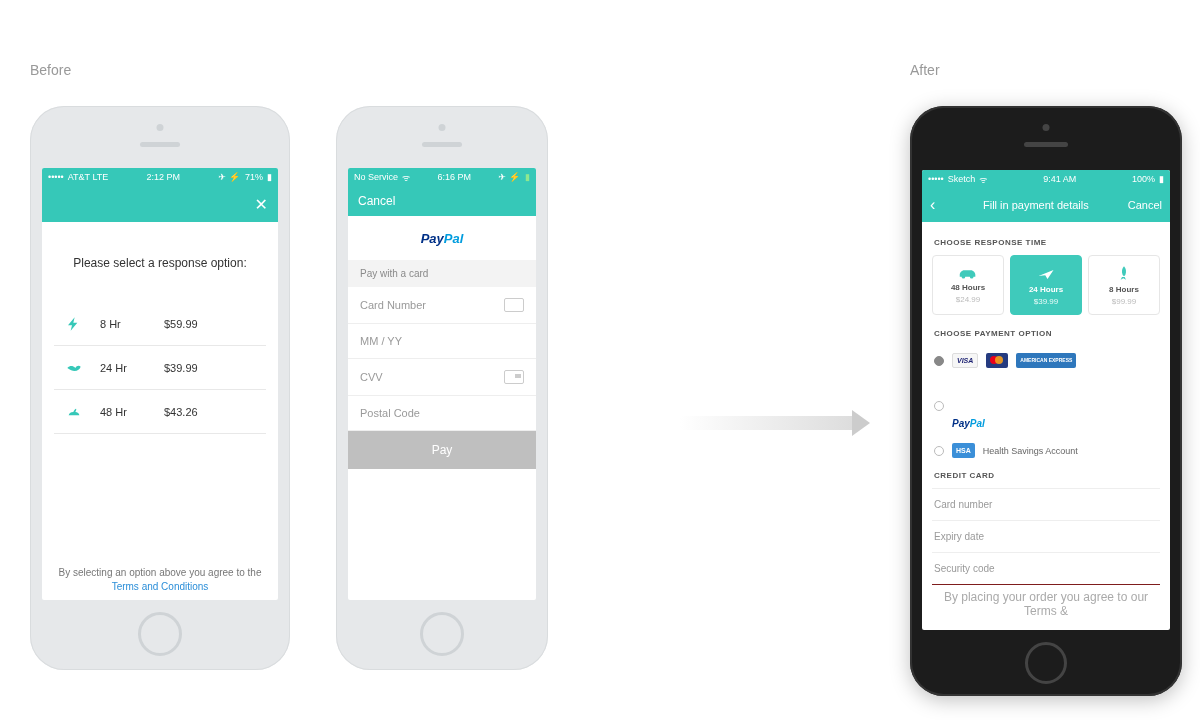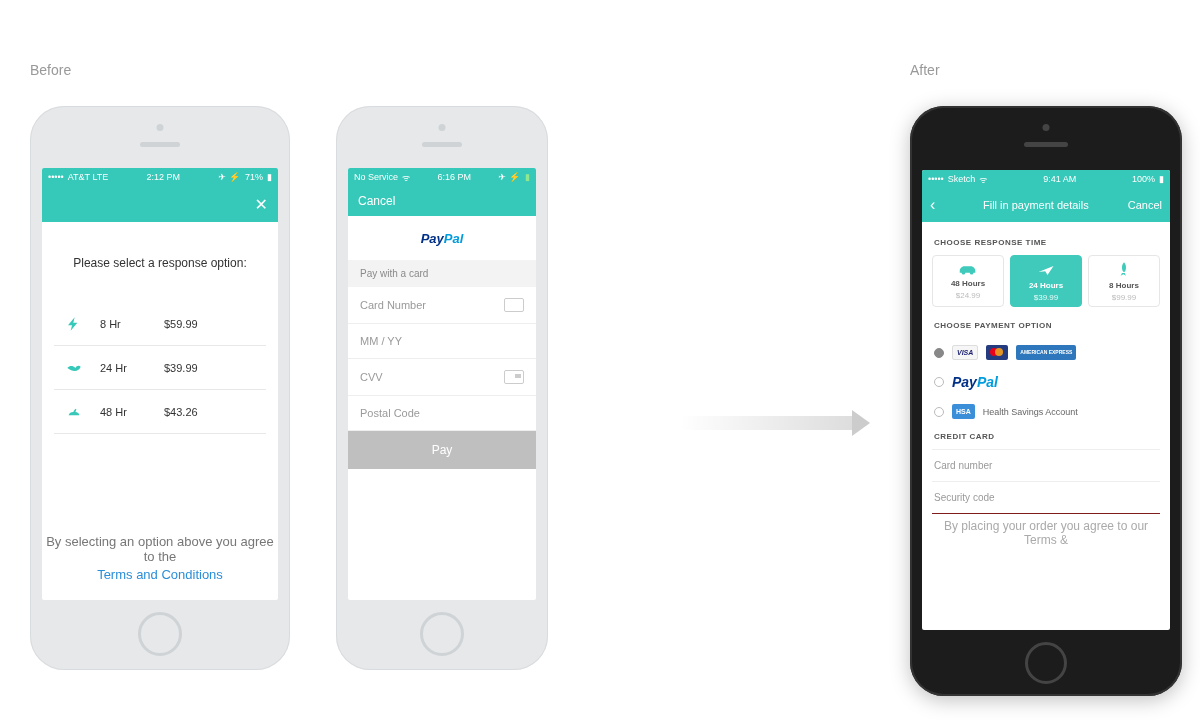--- a/index.html
+++ b/index.html
@@ -30,58 +30,58 @@
   .teal-bar{background:#36c8b8;color:#fff;}
   .navbar{height:36px;background:#36c8b8;display:flex;align-items:center;justify-content:space-between;padding:0 10px;color:#fff;font-size:12px;}
   
   .p1-body{padding:22px 12px 0;text-align:center;}
   .p1-h{font-size:12px;color:#333;margin:12px 0 32px;}
   .opt{display:flex;align-items:center;border-bottom:1px solid #e8e8e8;height:44px;font-size:11px;color:#333;}
   .opt:first-of-type{border-top:1px solid #e8e8e8;}
   .opt .icn{width:40px;color:#36c8b8;display:flex;justify-content:center;}
   .opt .t{width:70px;text-align:left;padding-left:6px;}
   .opt .pr{width:60px;text-align:left;}
-  .p1-foot{position:absolute;bottom:18px;left:0;right:0;text-align:center;font-size:13px;color:#777;}
+  .p1-foot{position:absolute;bottom:8px;left:0;right:0;text-align:center;font-size:10px;color:#777;}
   .p1-foot a{color:#2b8ed8;display:block;margin-top:3px;}
   
   .p2-status{background:#36c8b8;}
   .p2-nav{height:30px;background:#36c8b8;display:flex;align-items:center;padding:0 10px;color:#fff;font-size:12px;}
   .pp-logo{height:44px;display:flex;align-items:center;justify-content:center;font-size:13px;font-style:italic;font-weight:700;}
   .pp-logo .pa{color:#003087;}
   .pp-logo .pb{color:#009cde;}
   .p2-sub{background:#f3f3f3;color:#8a8a8a;font-size:10px;padding:8px 12px;}
   .p2-field{border-bottom:1px solid #eee;padding:11px 12px;font-size:11px;color:#9a9a9a;display:flex;justify-content:space-between;align-items:center;}
   .card-ic{width:20px;height:14px;border:1px solid #ccc;border-radius:2px;display:inline-block;position:relative;}
   .card-ic.back::after{content:"";position:absolute;right:2px;top:3px;width:6px;height:4px;background:#ccc;}
   .p2-pay{background:#bfbfbf;color:#fff;text-align:center;padding:12px 0;font-size:12px;}
   
   .p3-nav{height:34px;background:#36c8b8;display:flex;align-items:center;padding:0 8px;color:#fff;font-size:11px;}
   .p3-nav .back{font-size:16px;width:14px;}
   .p3-nav .title{flex:1;text-align:center;}
   .p3-body{padding:10px 10px 0;}
   .sec-h{font-size:8px;letter-spacing:.5px;color:#555;margin:6px 2px 8px;font-weight:600;}
   .tiles{display:flex;gap:6px;}
-  .tile{flex:1;border:1px solid #e6e6e6;border-radius:4px;height:52px;display:flex;flex-direction:column;align-items:center;justify-content:center;gap:3px;}
+  .tile{flex:1;border:1px solid #e6e6e6;border-radius:4px;height:60px;display:flex;flex-direction:column;align-items:center;justify-content:center;gap:3px;}
   .tile.sel{background:#3fcabb;border-color:#3fcabb;color:#fff;}
   .tile .ic{color:#3fcabb;font-size:16px;}
   .tile.sel .ic{color:#fff;}
   .tile .tl{font-size:8px;font-weight:700;color:#555;}
   .tile.sel .tl{color:#fff;}
   .tile .tp{font-size:8px;color:#bbb;}
   .tile.sel .tp{color:#e8fbf8;}
   .pm-row{display:flex;align-items:center;gap:8px;padding:7px 2px;font-size:9px;color:#666;}
   .radio{width:10px;height:10px;border:1px solid #bbb;border-radius:50%;}
   .radio.on{background:#888;border-color:#888;}
   .badge{height:15px;border-radius:2px;font-size:7px;font-weight:700;color:#fff;display:inline-flex;align-items:center;justify-content:center;padding:0 4px;}
   .visa{background:#f6f6f6;border:1px solid #ddd;color:#1a1f71;font-style:italic;}
   .mc{background:#253b80;position:relative;width:22px;}
   .mc::before{content:"";position:absolute;left:4px;top:3px;width:8px;height:8px;border-radius:50%;background:#eb001b;}
   .mc::after{content:"";position:absolute;left:9px;top:3px;width:8px;height:8px;border-radius:50%;background:#f79e1b;opacity:.9;}
   .amex{background:#2e77bc;font-size:5px;line-height:1;text-align:center;}
-  .pp-small{font-size:14px;font-style:italic;font-weight:700;}
+  .pp-small{font-size:10px;font-style:italic;font-weight:700;margin-top:36px;}
   .hsa{background:#3b8fd8;}
   .p3-field{border-top:1px solid #eee;padding:10px 2px;font-size:10px;color:#9a9a9a;}
   .p3-foot{border-top:1px solid #7f1d1d;text-align:center;font-size:12px;color:#aaa;padding:5px 0 2px;}
   svg{display:block;}
 </style>
 </head>
 <body>
 
 <div class="label label-before">Before</div>
 <div class="label label-after">After</div>
@@ -260,17 +260,18 @@
         <span class="pp-small"><span style="color:#003087;">Pay</span><span style="color:#009cde;">Pal</span></span>
       </div>
       <div class="pm-row">
         <span class="radio"></span>
         <span class="badge hsa">HSA</span>
         <span>Health Savings Account</span>
       </div>
 
       <div class="sec-h" style="margin-top:6px;">CREDIT CARD</div>
       <div class="p3-field">Card number</div>
+      <div class="p3-field">Expiry date</div>
       <div class="p3-field">Security code</div>
       <div class="p3-foot">By placing your order you agree to our Terms &amp;</div>
     </div>
   </div>
 </div>
 
 </body></html>

